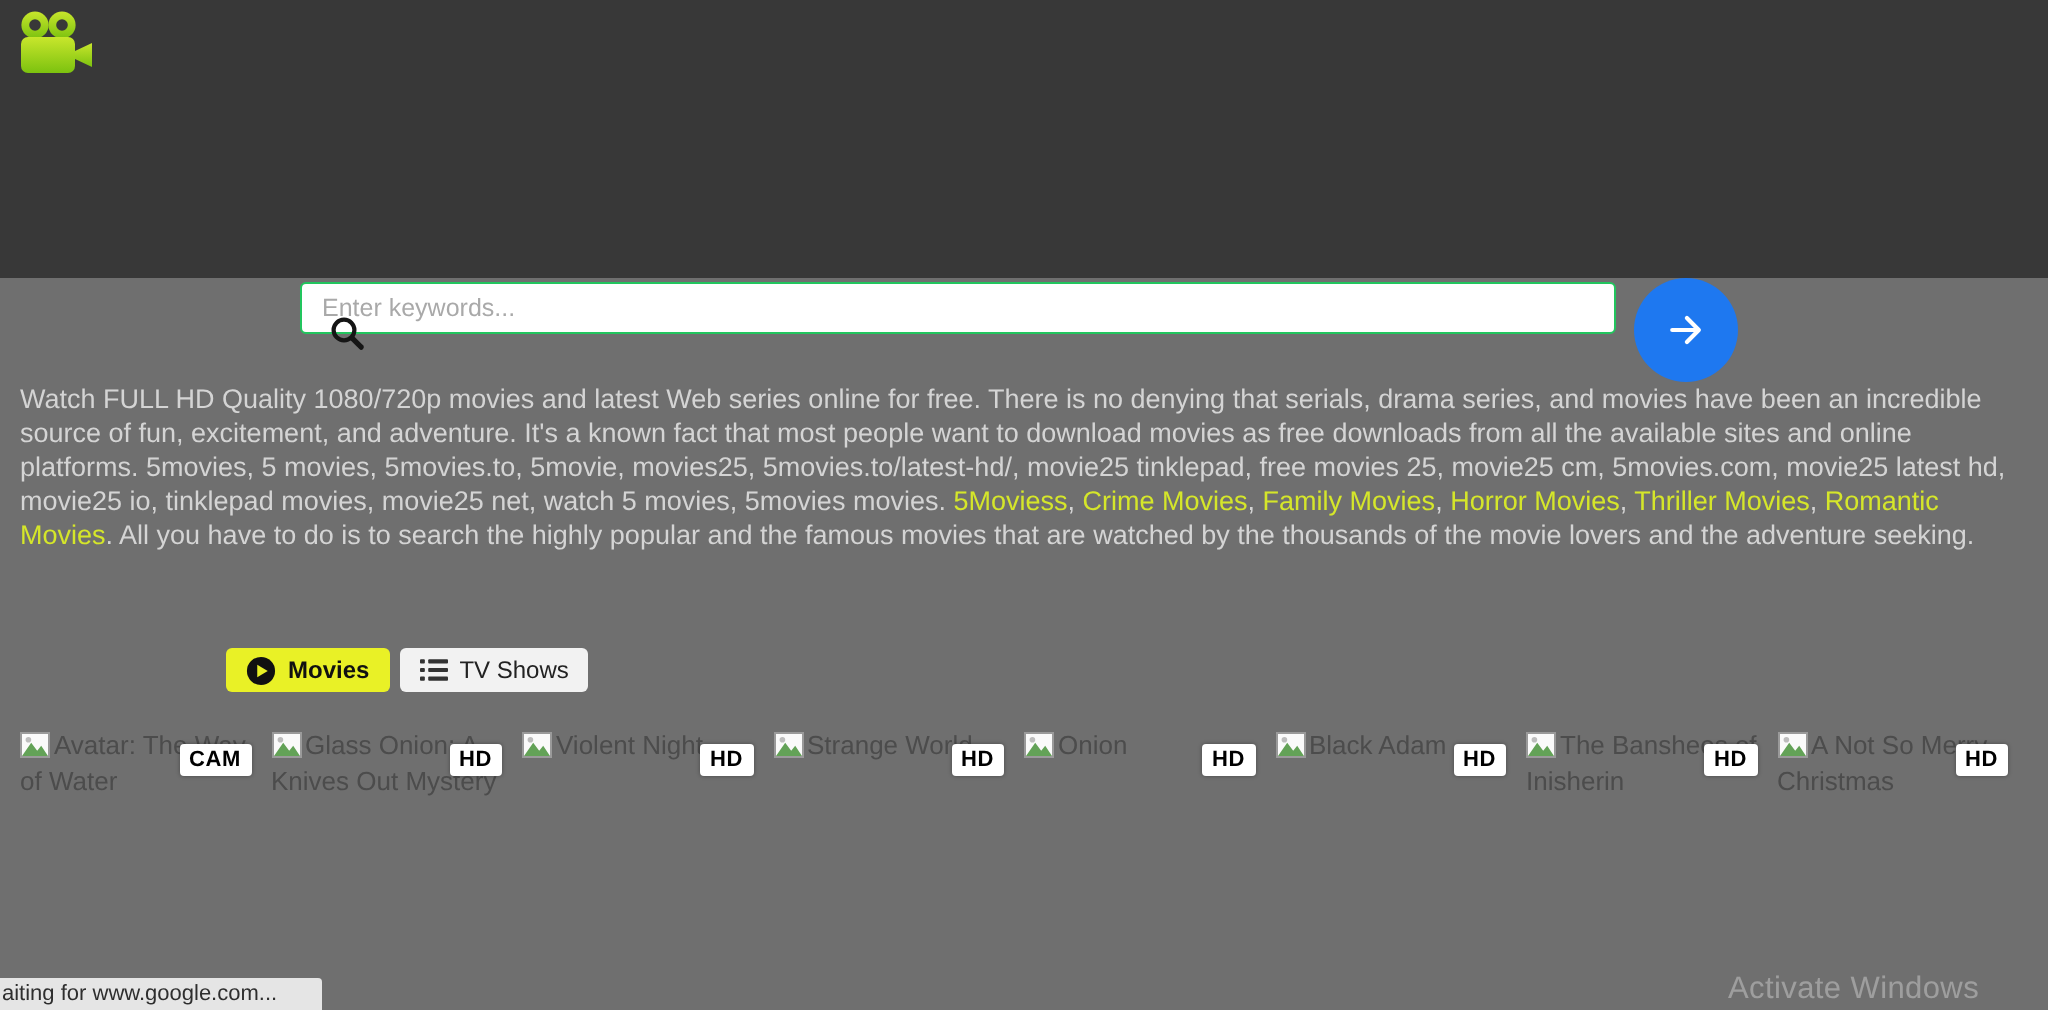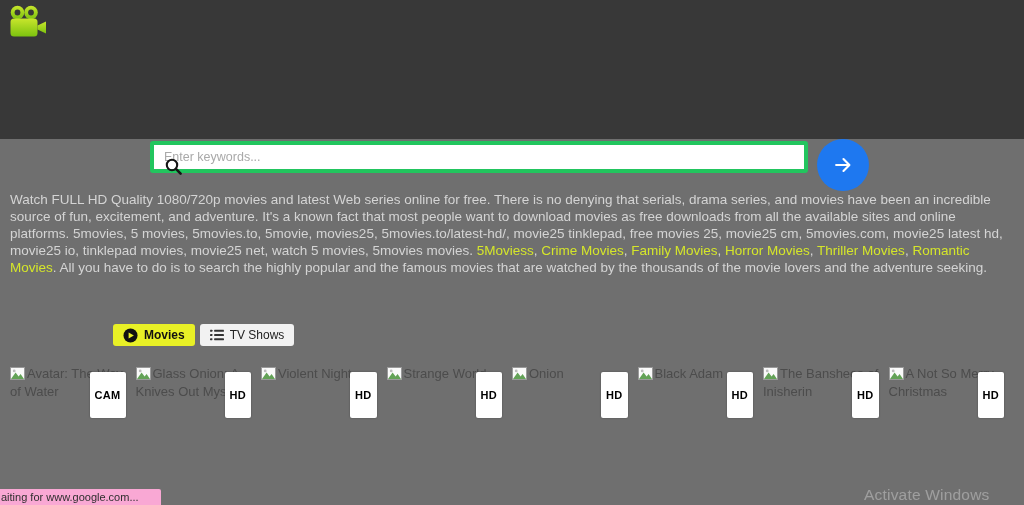--- a/index.html
+++ b/index.html
@@ -11,21 +11,21 @@
   .header{position:absolute;left:0;top:0;width:1024px;height:139px;background:#383838;}
   .logo{position:absolute;left:8px;top:5px;width:40px;height:34px;cursor:pointer;}
   .nav{position:absolute;left:0;top:0;width:100%;display:flex;justify-content:center;gap:37px;padding-top:13px;}
   .nav-item{
     color:#f2f2f2;font-size:11.5px;font-weight:bold;letter-spacing:.7px;
     text-decoration:none;cursor:pointer;white-space:nowrap;
   }
   
   .search-input{
     position:absolute;left:150px;top:141px;width:658px;height:26px;box-sizing:border-box;
-    border:4px solid #22c55e;border-radius:3px;background:#fff;padding:12px 10px;
+    border:1px solid #22c55e;border-radius:3px;background:#fff;padding:12px 10px;
     font-size:12.5px;color:#0f172a;outline:none;font-family:"Liberation Sans",sans-serif;
   }
   .search-input::placeholder{color:#a9a9a9;}
   .search-icon{position:absolute;left:164px;top:157px;z-index:3;line-height:0;}
   .go-btn{
     position:absolute;left:817px;top:139px;width:52px;height:52px;border:none;border-radius:50%;
     background:#1e78f0;display:flex;align-items:center;justify-content:center;cursor:pointer;padding:0;
   }
   
   .intro{
@@ -45,30 +45,30 @@
   
   .movie-grid{
     position:absolute;left:10px;top:364px;width:1004px;
     display:grid;grid-template-columns:repeat(8,1fr);
   }
   .movie-cell{position:relative;cursor:pointer;min-height:44px;}
   .movie-title{font-size:13px;line-height:15.5px;color:#4c4c4c;word-wrap:break-word;}
   .movie-title svg{vertical-align:-2px;margin-right:2px;}
   .quality-badge{
     position:absolute;top:8px;right:10px;z-index:2;background:#fff;color:#000;
-    font-size:11px;font-weight:bold;padding:17px 5px;border-radius:2px;
+    font-size:11px;font-weight:bold;padding:2px 5px;border-radius:2px;
     box-shadow:0 0 2px rgba(0,0,0,.35);letter-spacing:.3px;
   }
   
   .watermark{
     position:absolute;left:822px;top:486px;font-size:15.5px;
     color:rgba(255,255,255,.33);letter-spacing:.2px;margin-left:42px;
   }
   .status-bubble{
-    position:absolute;left:0;bottom:0;height:16px;width:152px;background:#f9a8d4;
+    position:absolute;left:0;bottom:0;height:16px;width:152px;background:#e5e5e5;
     color:#2e2e2e;font-size:11px;line-height:16px;padding:0 8px 0 1px;
     border-top-right-radius:2px;white-space:nowrap;overflow:hidden;
   }
 </style>
 </head>
 <body>
 
 <div class="page">
 
   <div class="header">

